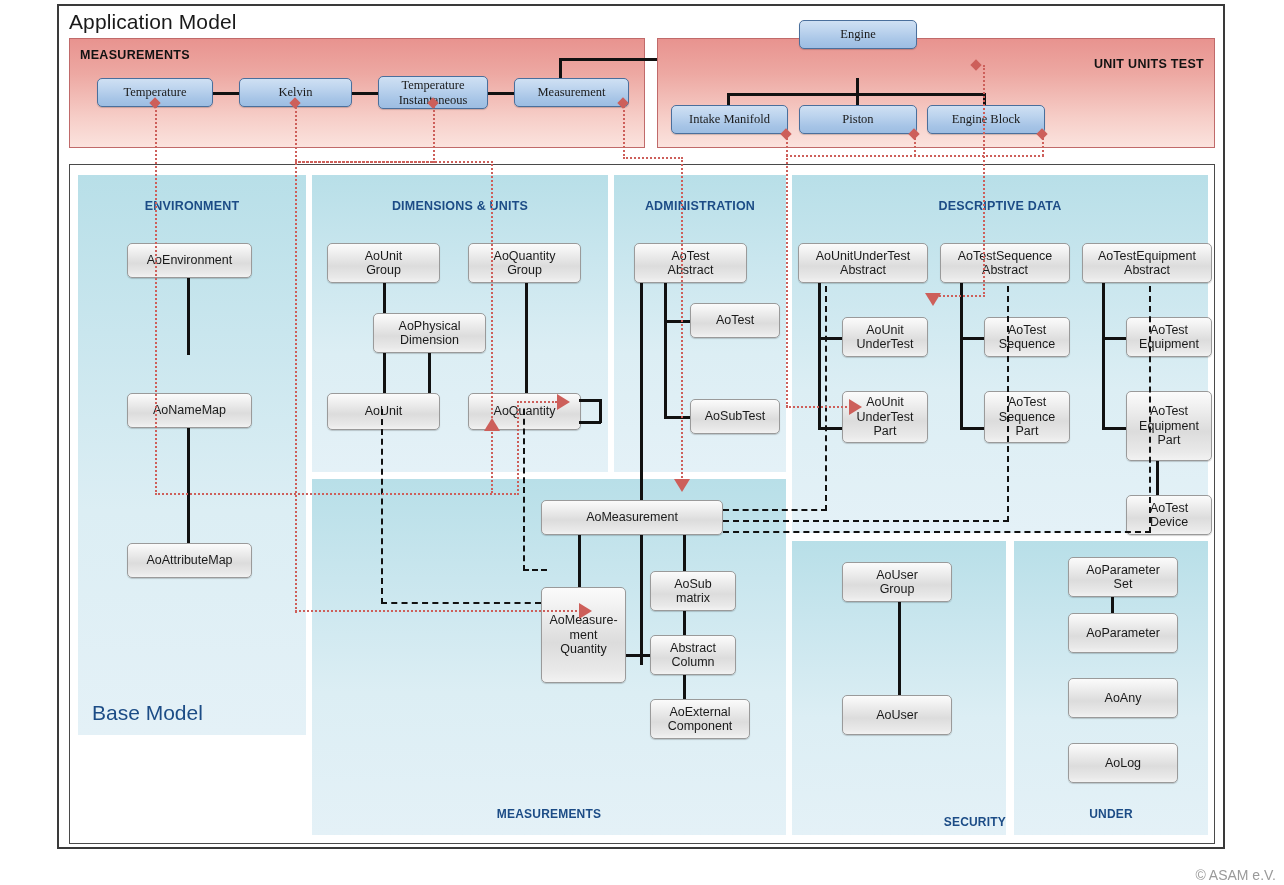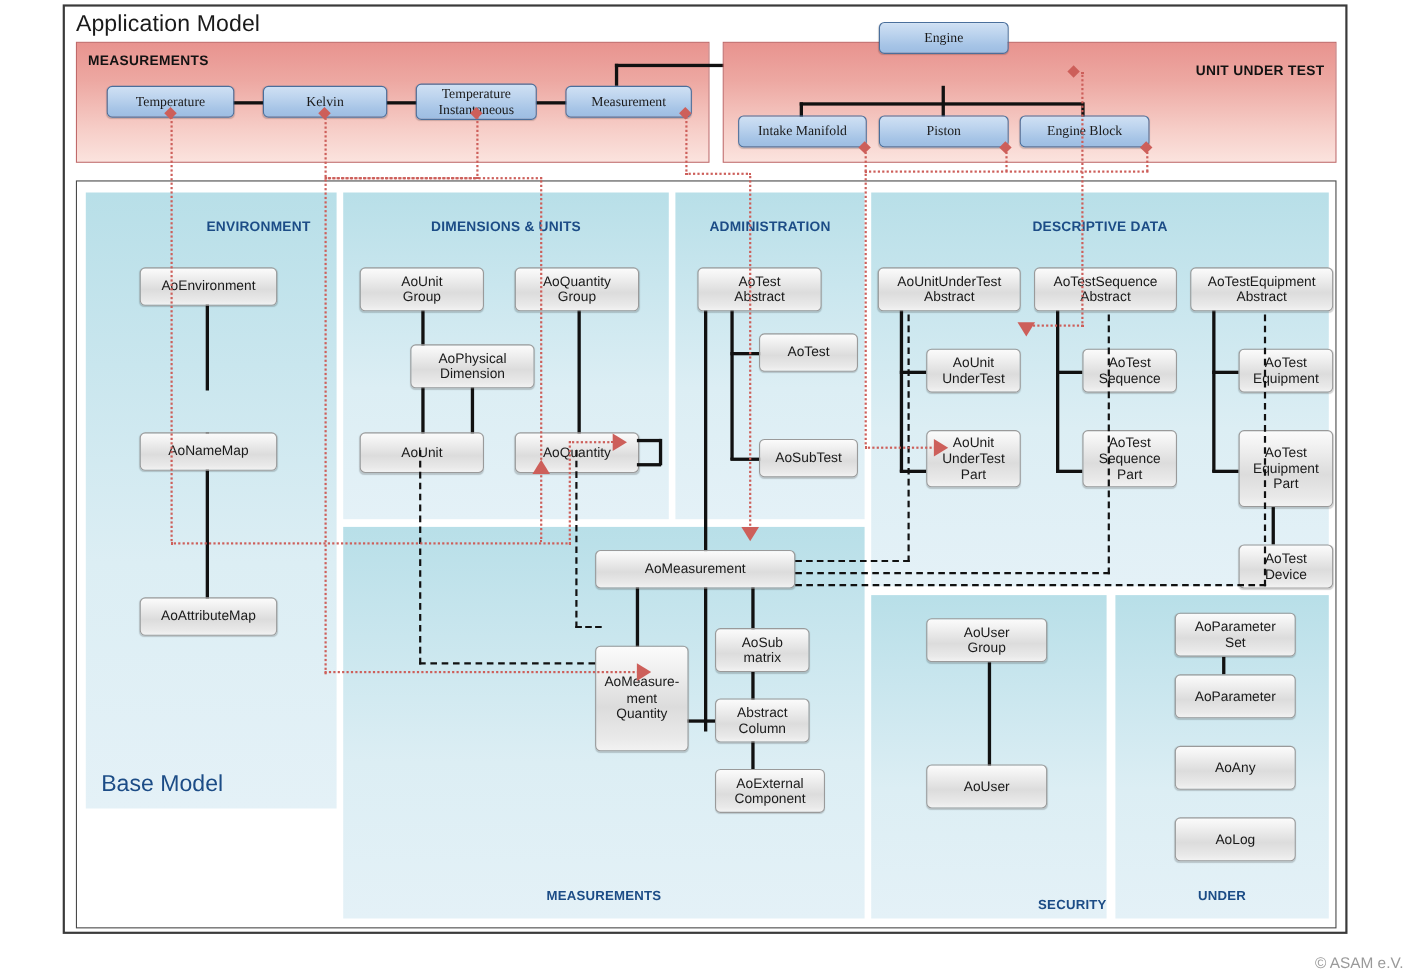--- a/index.html
+++ b/index.html
@@ -71,21 +71,21 @@
   <div class="node blue-node" style="left:180px;top:72px;width:113px;height:29px;">
       <span>Kelvin</span>
     </div>
   <div class="node blue-node" style="left:319px;top:70px;width:110px;height:33px;white-space:pre-line;"><span style="white-space:pre-line;">Temperature
 Instantaneous</span></div>
   <div class="node blue-node" style="left:455px;top:72px;width:115px;height:29px;">
       <span>Measurement</span>
     </div>
 
   <div class="red-panel" style="left:598px;top:32px;width:558px;height:110px;">
-    <div class="red-title" style="right:10px;top:18px;">UNIT UNDER TEST</div>
+    <div class="red-title" style="right:10px;top:18px;">UNIT UNITS TEST</div>
   </div>
 
   <div class="ln v" style="left:797px;top:72px;height:28px;"></div>
   <div class="ln h" style="left:668px;top:87px;width:258px;"></div>
   <div class="ln v" style="left:668px;top:87px;height:14px;"></div>
   <div class="ln v" style="left:924px;top:87px;height:14px;"></div>
 
   <div class="node blue-node" style="left:740px;top:14px;width:118px;height:29px;">
       <span>Engine</span>
     </div>
@@ -94,21 +94,21 @@
     </div>
   <div class="node blue-node" style="left:740px;top:99px;width:118px;height:29px;">
       <span>Piston</span>
     </div>
   <div class="node blue-node" style="left:868px;top:99px;width:118px;height:29px;">
       <span>Engine Block</span>
     </div>
 
   <div id="base-outer">
 
-    <div class="blue-panel" style="left:8px;top:10px;width:228px;height:560px;padding-left:43px;">
+    <div class="blue-panel" style="left:8px;top:10px;width:228px;height:560px;">
       <div class="panel-head" style="top:24px;">ENVIRONMENT</div>
       <div id="base-model-label" style="left:14px;bottom:10px;">Base Model</div>
     </div>
 
     <div class="blue-panel" style="left:242px;top:10px;width:296px;height:297px;">
       <div class="panel-head" style="top:24px;">DIMENSIONS &amp; UNITS</div>
     </div>
 
     <div class="blue-panel" style="left:544px;top:10px;width:172px;height:297px;">
       <div class="panel-head" style="top:24px;">ADMINISTRATION</div>

